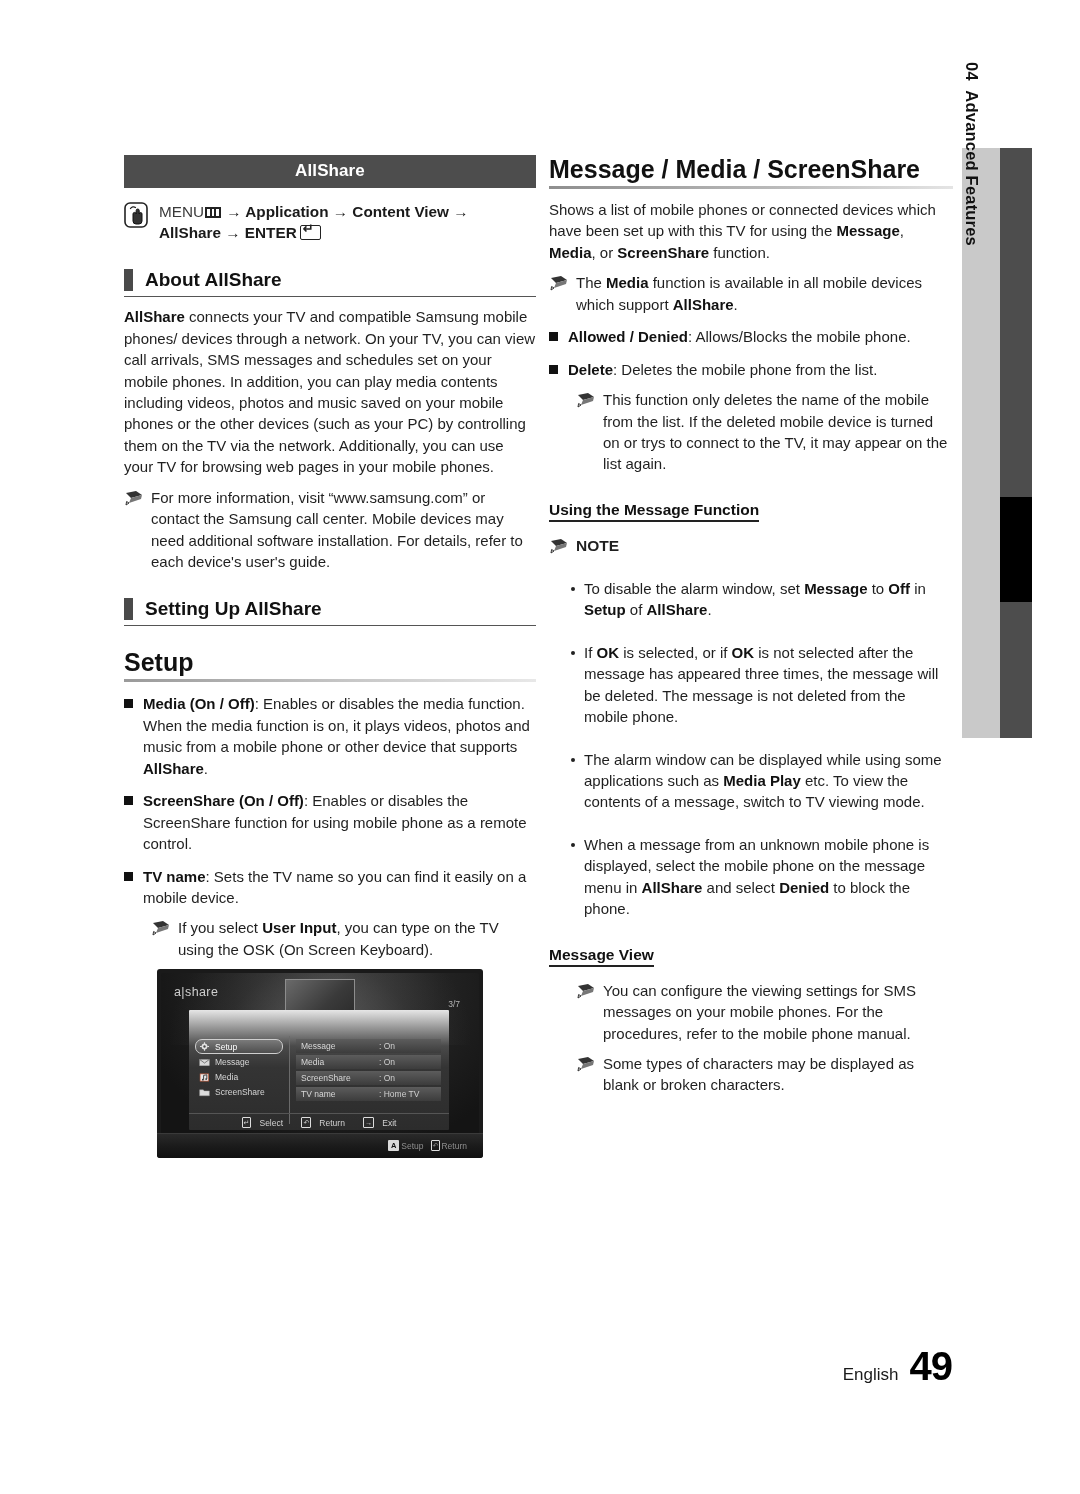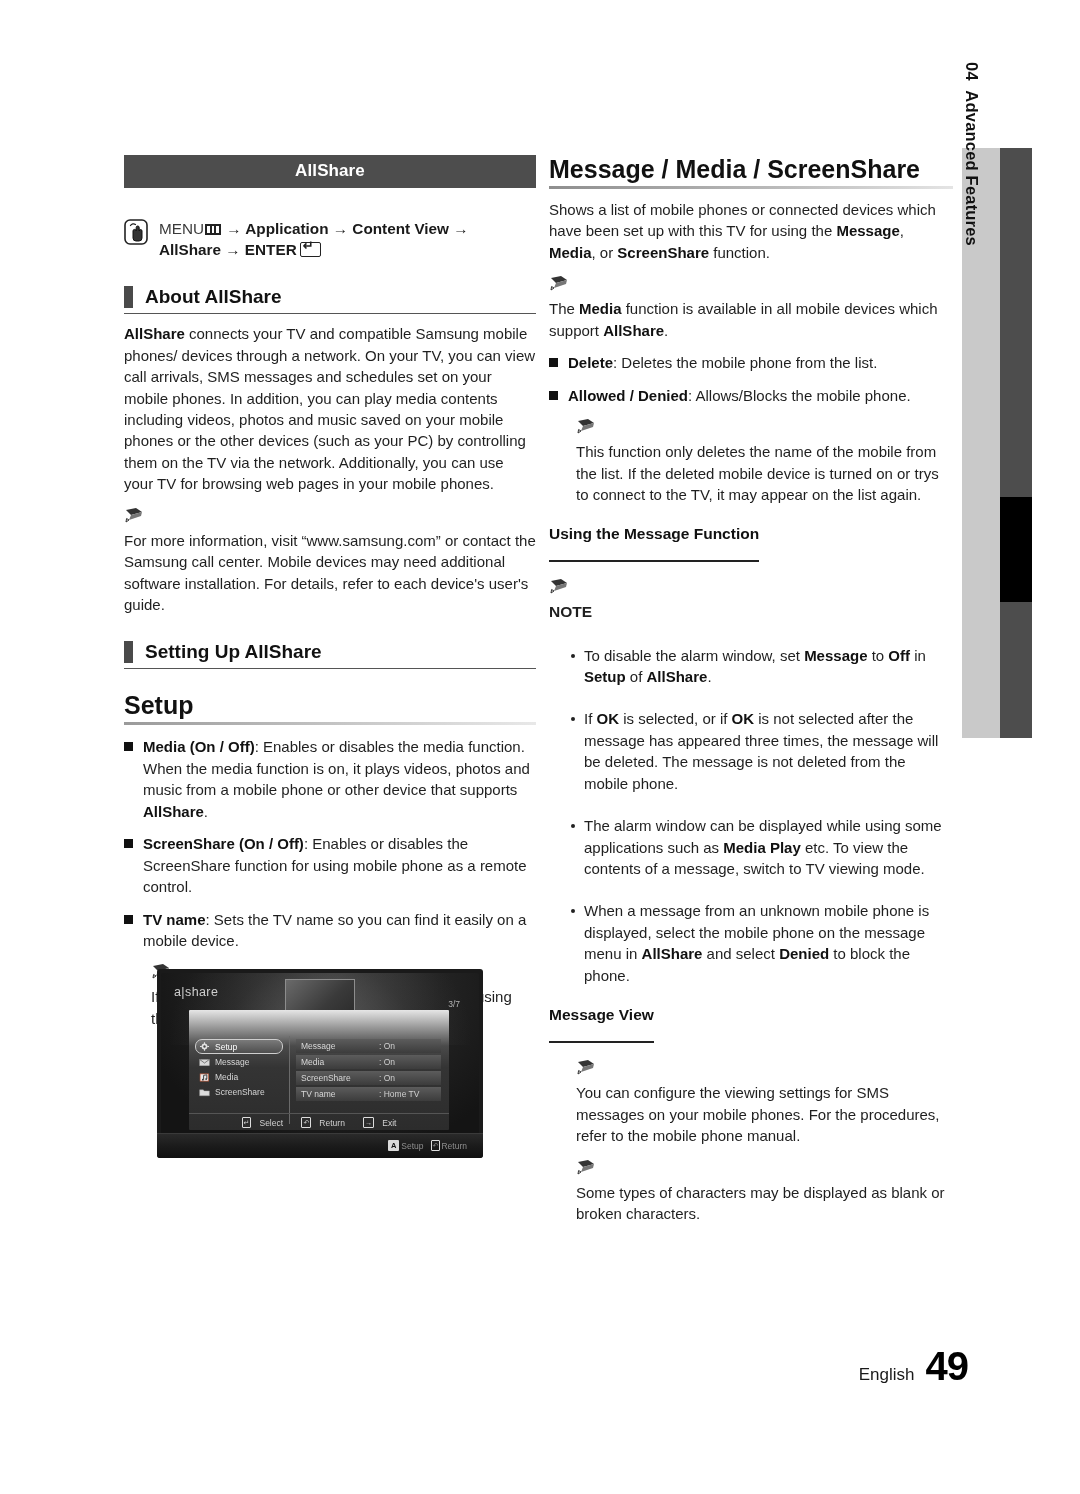--- a/index.html
+++ b/index.html
@@ -83,21 +83,21 @@
     font-size: 17px;
     font-weight: bold;
     padding: 6px 0 7px 0;
     letter-spacing: .1px;
   }
 
   
   .menu-path {
     display: flex;
     align-items: flex-start;
-    margin-top: 30px;
+    margin-top: 13px;
     gap: 11px;
   }
   .hand-icon {
     flex: 0 0 auto;
     width: 24px; height: 26px;
     margin-top: 1px;
   }
   .menu-path-text {
     font-size: 15.3px;
     line-height: 1.38;
@@ -178,41 +178,40 @@
   .h-big-rule.dark {
     background: linear-gradient(to right, #8e8e8e 0%, #bdbdbd 60%, #e4e4e4 100%);
   }
 
   .h-ul {
     font-size: 15.5px;
     font-weight: bold;
     color: #111;
     display: inline-block;
     border-bottom: 2px solid #222;
-    padding-bottom: 17px;
-    margin-top: 20px;
+    padding-bottom: 1px;
+    margin-top: 26px;
     margin-bottom: 4px;
   }
 
   
   p.body {
     font-size: 15px;
     line-height: 1.43;
     margin: 9px 0 0 0;
     color: #1f1f1f;
   }
   p.body.tight { margin-top: 6px; }
   b { font-weight: bold; color: #111; }
 
   
   .note {
     display: flex;
     margin-top: 9px;
     gap: 7px;
-    flex-direction: column;
   }
   .note.indent { margin-left: 27px; }
   .note .pencil {
     flex: 0 0 auto;
     width: 20px; height: 16px;
     margin-top: 3px;
   }
   .note .note-txt {
     font-size: 15px;
     line-height: 1.43;
@@ -411,21 +410,21 @@
     line-height: 9px;
     padding: 1px 3px;
     border-radius: 1px;
     margin-right: 2px;
     vertical-align: 1px;
   }
 
   
   .footer {
     position: absolute;
-    right: 112px;
+    right: 128px;
     bottom: 105px;
     display: flex;
     align-items: baseline;
     gap: 11px;
   }
   .footer .lang {
     font-size: 17px;
     color: #1a1a1a;
   }
   .footer .pnum {
@@ -617,26 +616,26 @@
           <path d="M2 3 L12 1 L18 5 L7 8 Z" fill="#333"></path>
           <path d="M7 8 L18 5 L17 9 L5 13 Z" fill="#777"></path>
           <path d="M5 13 L2 15 L2.6 11.5 Z" fill="none" stroke="#333" stroke-width="1"></path>
         </svg>
       </span>
       <span class="note-txt"><span>The </span><b>Media</b><span> function is available in all mobile devices which support </span><b>AllShare</b><span>.</span></span>
     </div>
 
     <div class="sq">
       <span class="sqbox"></span>
-      <span class="sq-txt"><b>Delete</b><span>: Deletes the mobile phone from the list.</span></span>
+      <span class="sq-txt"><b>Allowed / Denied</b><span>: Allows/Blocks the mobile phone.</span></span>
     </div>
 
     <div class="sq">
       <span class="sqbox"></span>
-      <span class="sq-txt"><b>Allowed / Denied</b><span>: Allows/Blocks the mobile phone.</span></span>
+      <span class="sq-txt"><b>Delete</b><span>: Deletes the mobile phone from the list.</span></span>
     </div>
 
     <div class="note indent">
       <span class="pencil">
         <svg viewBox="0 0 20 16" width="20" height="16">
           <path d="M2 3 L12 1 L18 5 L7 8 Z" fill="#333"></path>
           <path d="M7 8 L18 5 L17 9 L5 13 Z" fill="#777"></path>
           <path d="M5 13 L2 15 L2.6 11.5 Z" fill="none" stroke="#333" stroke-width="1"></path>
         </svg>
       </span>

